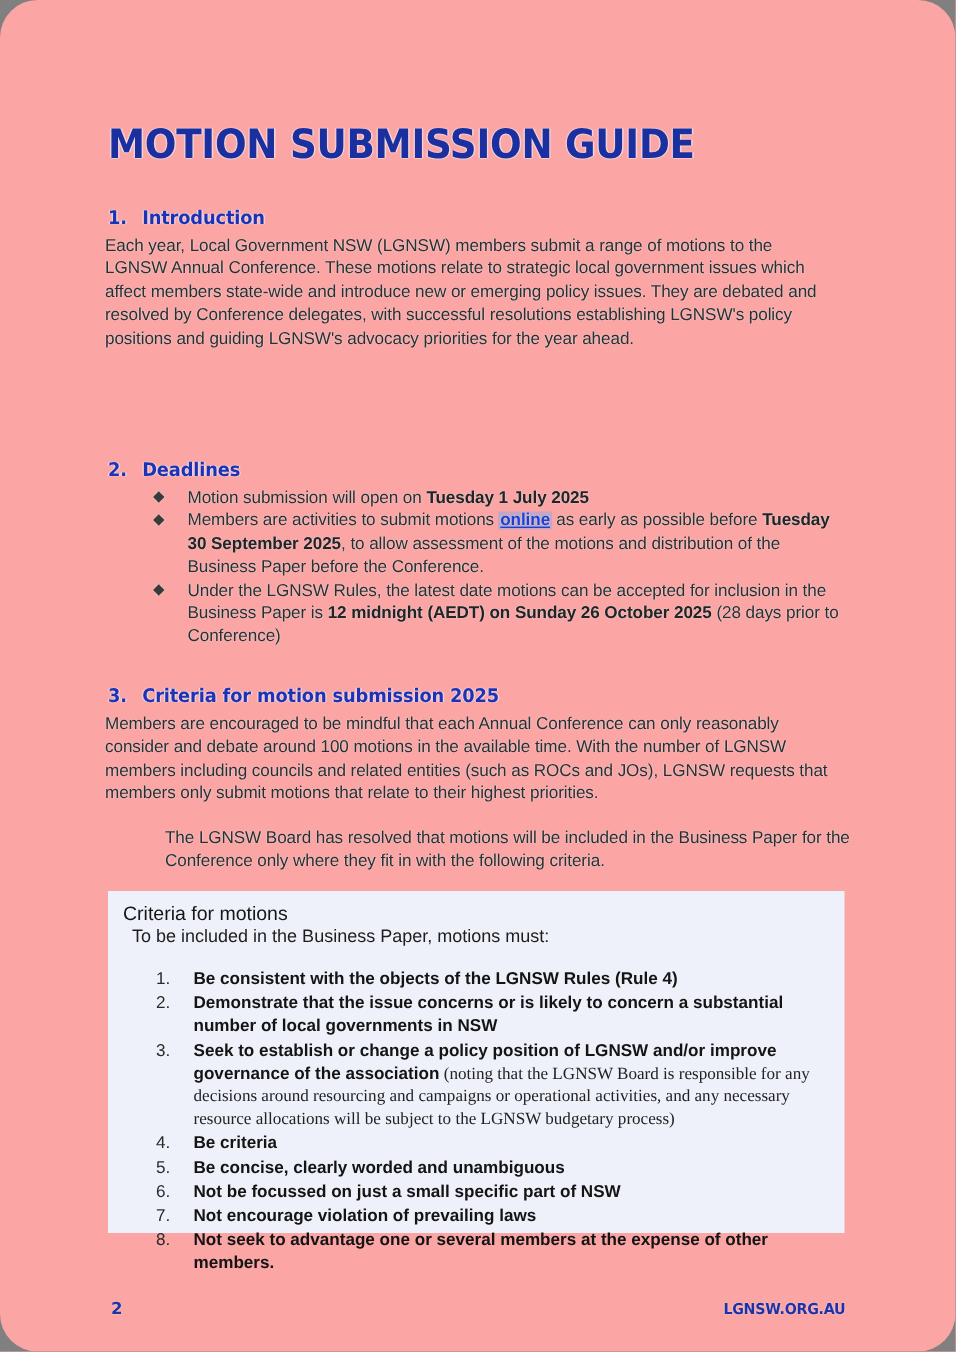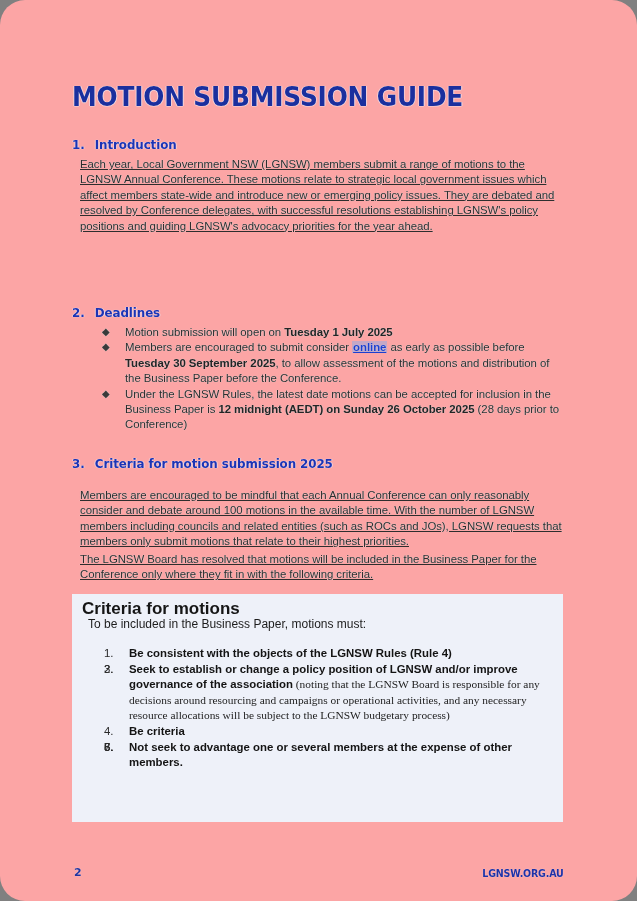--- a/index.html
+++ b/index.html
@@ -57,30 +57,29 @@
       0 0 1px rgba(235,238,250,0.9),
       1px 0 0 rgba(238,240,252,0.45),
       -1px 0 0 rgba(238,240,252,0.4);
     white-space: nowrap;
   }
   .sec-head .num { display: inline-block; width: 24px; }
 
   
   .body-p {
     position: absolute;
-    left: 80px;
+    left: 70px;
     font-size: 11.4px;
     line-height: 15.4px;
     color: #2e2e2e;
     letter-spacing: -0.05px;
     text-shadow:
       0 0 1px rgba(225,225,228,0.75),
       0.5px 0 0 rgba(222,222,226,0.35),
       -0.5px 0 0 rgba(222,222,226,0.3);
-    text-decoration: underline;
   }
 
   
   .bullets {
     position: absolute;
     left: 100px;
     font-size: 11.4px;
     line-height: 15.4px;
     color: #2e2e2e;
     letter-spacing: -0.05px;
@@ -118,22 +117,22 @@
     top: 594px;
     width: 491px;
     height: 228px;
     background: #eef1f9;
     box-sizing: border-box;
     padding: 7px 10px 0 10px;
     font-size: 11.2px;
     color: #1d1d1d;
   }
   .criteria-title {
-    font-weight: bold;
-    font-size: 17px;
+    font-weight: normal;
+    font-size: 13px;
     line-height: 15px;
     color: #161616;
   }
   .criteria-sub {
     font-size: 12px;
     line-height: 16px;
     padding-left: 6px;
     color: #1d1d1d;
   }
   .criteria-list {
@@ -208,62 +207,62 @@
 
   <div class="bullets" style="top:325px; width:460px;">
 
     <div class="bullet-row">
       <span class="bullet-mark">◆</span>
       <span>Motion submission will open on </span><b>Tuesday 1 July 2025</b>
     </div>
 
     <div class="bullet-row">
       <span class="bullet-mark">◆</span>
-      <span>Members are encouraged to submit consider </span><a class="inline-link" href="#">online</a><span> as early as possible before </span><b>Tuesday 30 September 2025</b><span>, to allow assessment of the motions and distribution of the Business Paper before the Conference.</span>
+      <span>Members are activities to submit motions </span><a class="inline-link" href="#">online</a><span> as early as possible before </span><b>Tuesday 30 September 2025</b><span>, to allow assessment of the motions and distribution of the Business Paper before the Conference.</span>
     </div>
 
     <div class="bullet-row">
       <span class="bullet-mark">◆</span>
       <span>Under the LGNSW Rules, the latest date motions can be accepted for inclusion in the Business Paper is </span><b>12 midnight (AEDT) on Sunday 26 October 2025</b><span> (28 days prior to Conference)</span>
     </div>
 
   </div>
 
   <div class="sec-head" style="top:456px;">
     <span class="num">3.</span><span>Criteria for motion submission 2025</span>
   </div>
 
-  <div class="body-p" style="top:476px; width:484px;margin-top:12px;">Members are encouraged to be mindful that each Annual Conference can only reasonably consider and debate around 100 motions in the available time. With the number of LGNSW members including councils and related entities (such as ROCs and JOs), LGNSW requests that members only submit motions that relate to their highest priorities.</div>
-
-  <div class="body-p" style="top:552px; width:484px;">The LGNSW Board has resolved that motions will be included in the Business Paper for the Conference only where they fit in with the following criteria.</div>
+  <div class="body-p" style="top:476px; width:484px;">Members are encouraged to be mindful that each Annual Conference can only reasonably consider and debate around 100 motions in the available time. With the number of LGNSW members including councils and related entities (such as ROCs and JOs), LGNSW requests that members only submit motions that relate to their highest priorities.</div>
+
+  <div class="body-p" style="top:552px; width:484px;margin-left:40px;">The LGNSW Board has resolved that motions will be included in the Business Paper for the Conference only where they fit in with the following criteria.</div>
 
   <div class="criteria-box">
     <div class="criteria-title">Criteria for motions</div>
     <div class="criteria-sub">To be included in the Business Paper, motions must:</div>
     <ol class="criteria-list">
       <li>
         <span class="idx">1.</span><span>Be consistent with the objects of the LGNSW Rules (Rule 4)</span>
       </li>
       <li>
-        <span class="idx">2.</span>
+        <span class="idx">2.</span><span>Demonstrate that the issue concerns or is likely to concern a substantial number of local governments in NSW</span>
       </li>
       <li>
         <span class="idx">3.</span><span>Seek to establish or change a policy position of LGNSW and/or improve governance of the association</span><span class="note"> (noting that the LGNSW Board is responsible for any decisions around resourcing and campaigns or operational activities, and any necessary resource allocations will be subject to the LGNSW budgetary process)</span>
       </li>
       <li>
         <span class="idx">4.</span><span>Be criteria</span>
       </li>
       <li>
-        <span class="idx">5.</span>
-      </li>
-      <li>
-        <span class="idx">6.</span>
-      </li>
-      <li>
-        <span class="idx">7.</span>
+        <span class="idx">5.</span><span>Be concise, clearly worded and unambiguous</span>
+      </li>
+      <li>
+        <span class="idx">6.</span><span>Not be focussed on just a small specific part of NSW</span>
+      </li>
+      <li>
+        <span class="idx">7.</span><span>Not encourage violation of prevailing laws</span>
       </li>
       <li>
         <span class="idx">8.</span><span>Not seek to advantage one or several members at the expense of other members.</span>
       </li>
     </ol>
   </div>
 
   <div class="footer-page">2</div>
   <div class="footer-url">LGNSW.ORG.AU</div>
 

